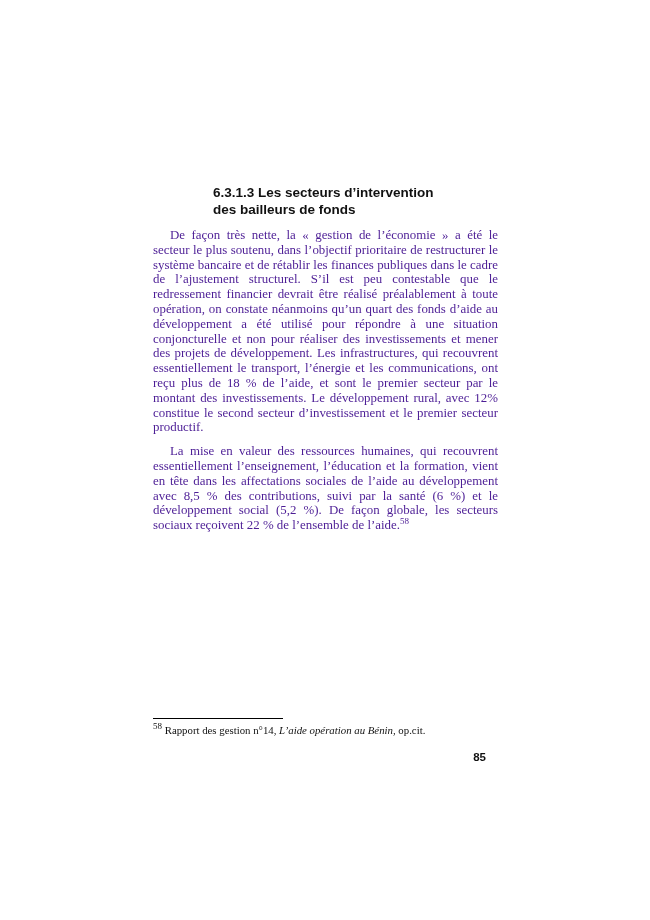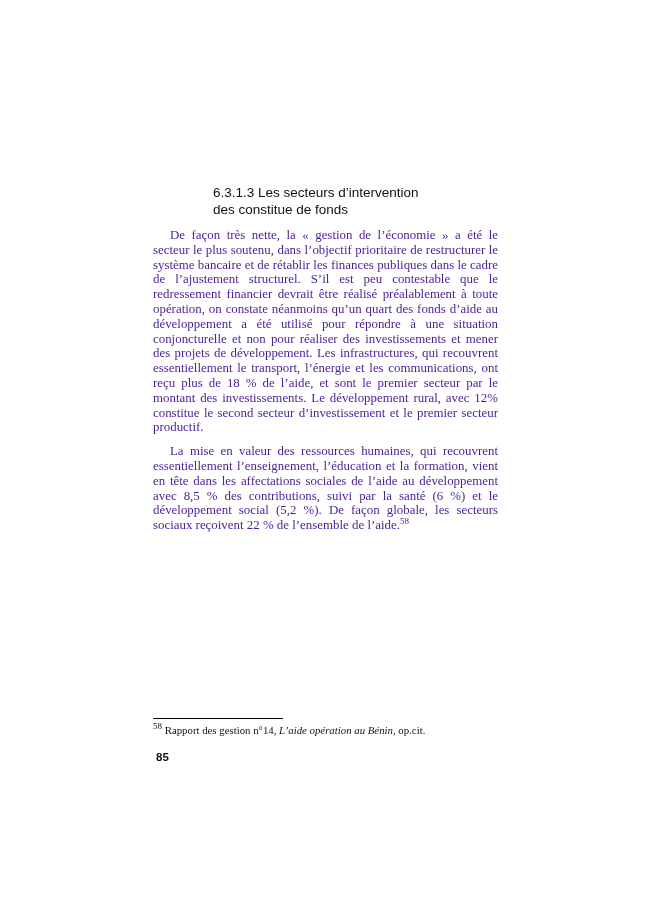--- a/index.html
+++ b/index.html
@@ -16,21 +16,21 @@
       color: #111111;
     }
     .text-column {
       position: absolute;
       left: 153px;
       top: 184px;
       width: 345px;
     }
     .heading {
       font-family: "Liberation Sans", sans-serif;
-      font-weight: normal;
+      font-weight: bold;
       font-size: 13.5px;
       line-height: 17px;
       margin: 0 0 10px 60px;
       color: #111111;
     }
     .body-text p {
       margin: 0 0 9px 0;
       font-family: "Liberation Serif", serif;
       font-size: 12.9px;
       line-height: 14.8px;
@@ -63,40 +63,40 @@
       font-family: "Liberation Serif", serif;
       font-size: 10.8px;
       line-height: 13px;
       color: #111111;
     }
     .footnote-text i {
       font-style: italic;
     }
     .page-number {
       position: absolute;
-      left: 156px;
+      left: 141px;
       top: 751px;
       width: 345px;
-      text-align: left;
+      text-align: right;
       font-family: "Liberation Sans", sans-serif;
       font-weight: bold;
       font-size: 11.5px;
       color: #111111;
     }
   </style>
 </head>
 <body>
 
 <div class="page">
 
   <div class="text-column">
 
     <h3 class="heading">
       <span>6.3.1.3 Les secteurs d’intervention</span><br>
-      <span>des constitue de fonds</span>
+      <span>des bailleurs de fonds</span>
     </h3>
 
     <div class="body-text">
       <p>De façon très nette, la « gestion de l’économie » a été le secteur le plus soutenu, dans l’objectif prioritaire de restructurer le système bancaire et de rétablir les finances publiques dans le cadre de l’ajustement structurel. S’il est peu contestable que le redressement financier devrait être réalisé préalablement à toute opération, on constate néanmoins qu’un quart des fonds d’aide au développement a été utilisé pour répondre à une situation conjoncturelle et non pour réaliser des investissements et mener des projets de développement. Les infrastructures, qui recouvrent essentiellement le transport, l’énergie et les communications, ont reçu plus de 18 % de l’aide, et sont le premier secteur par le montant des investissements. Le développement rural, avec 12% constitue le second secteur d’investissement et le premier secteur productif.</p>
       <p><span>La mise en valeur des ressources humaines, qui recouvrent essentiellement l’enseignement, l’éducation et la formation, vient en tête dans les affectations sociales de l’aide au développement avec 8,5 % des contributions, suivi par la santé (6 %) et le développement social (5,2 %). De façon globale, les secteurs sociaux reçoivent 22 % de l’ensemble de l’aide.</span><sup>58</sup></p>
     </div>
 
   </div>
 
   <div class="footnote-section">

